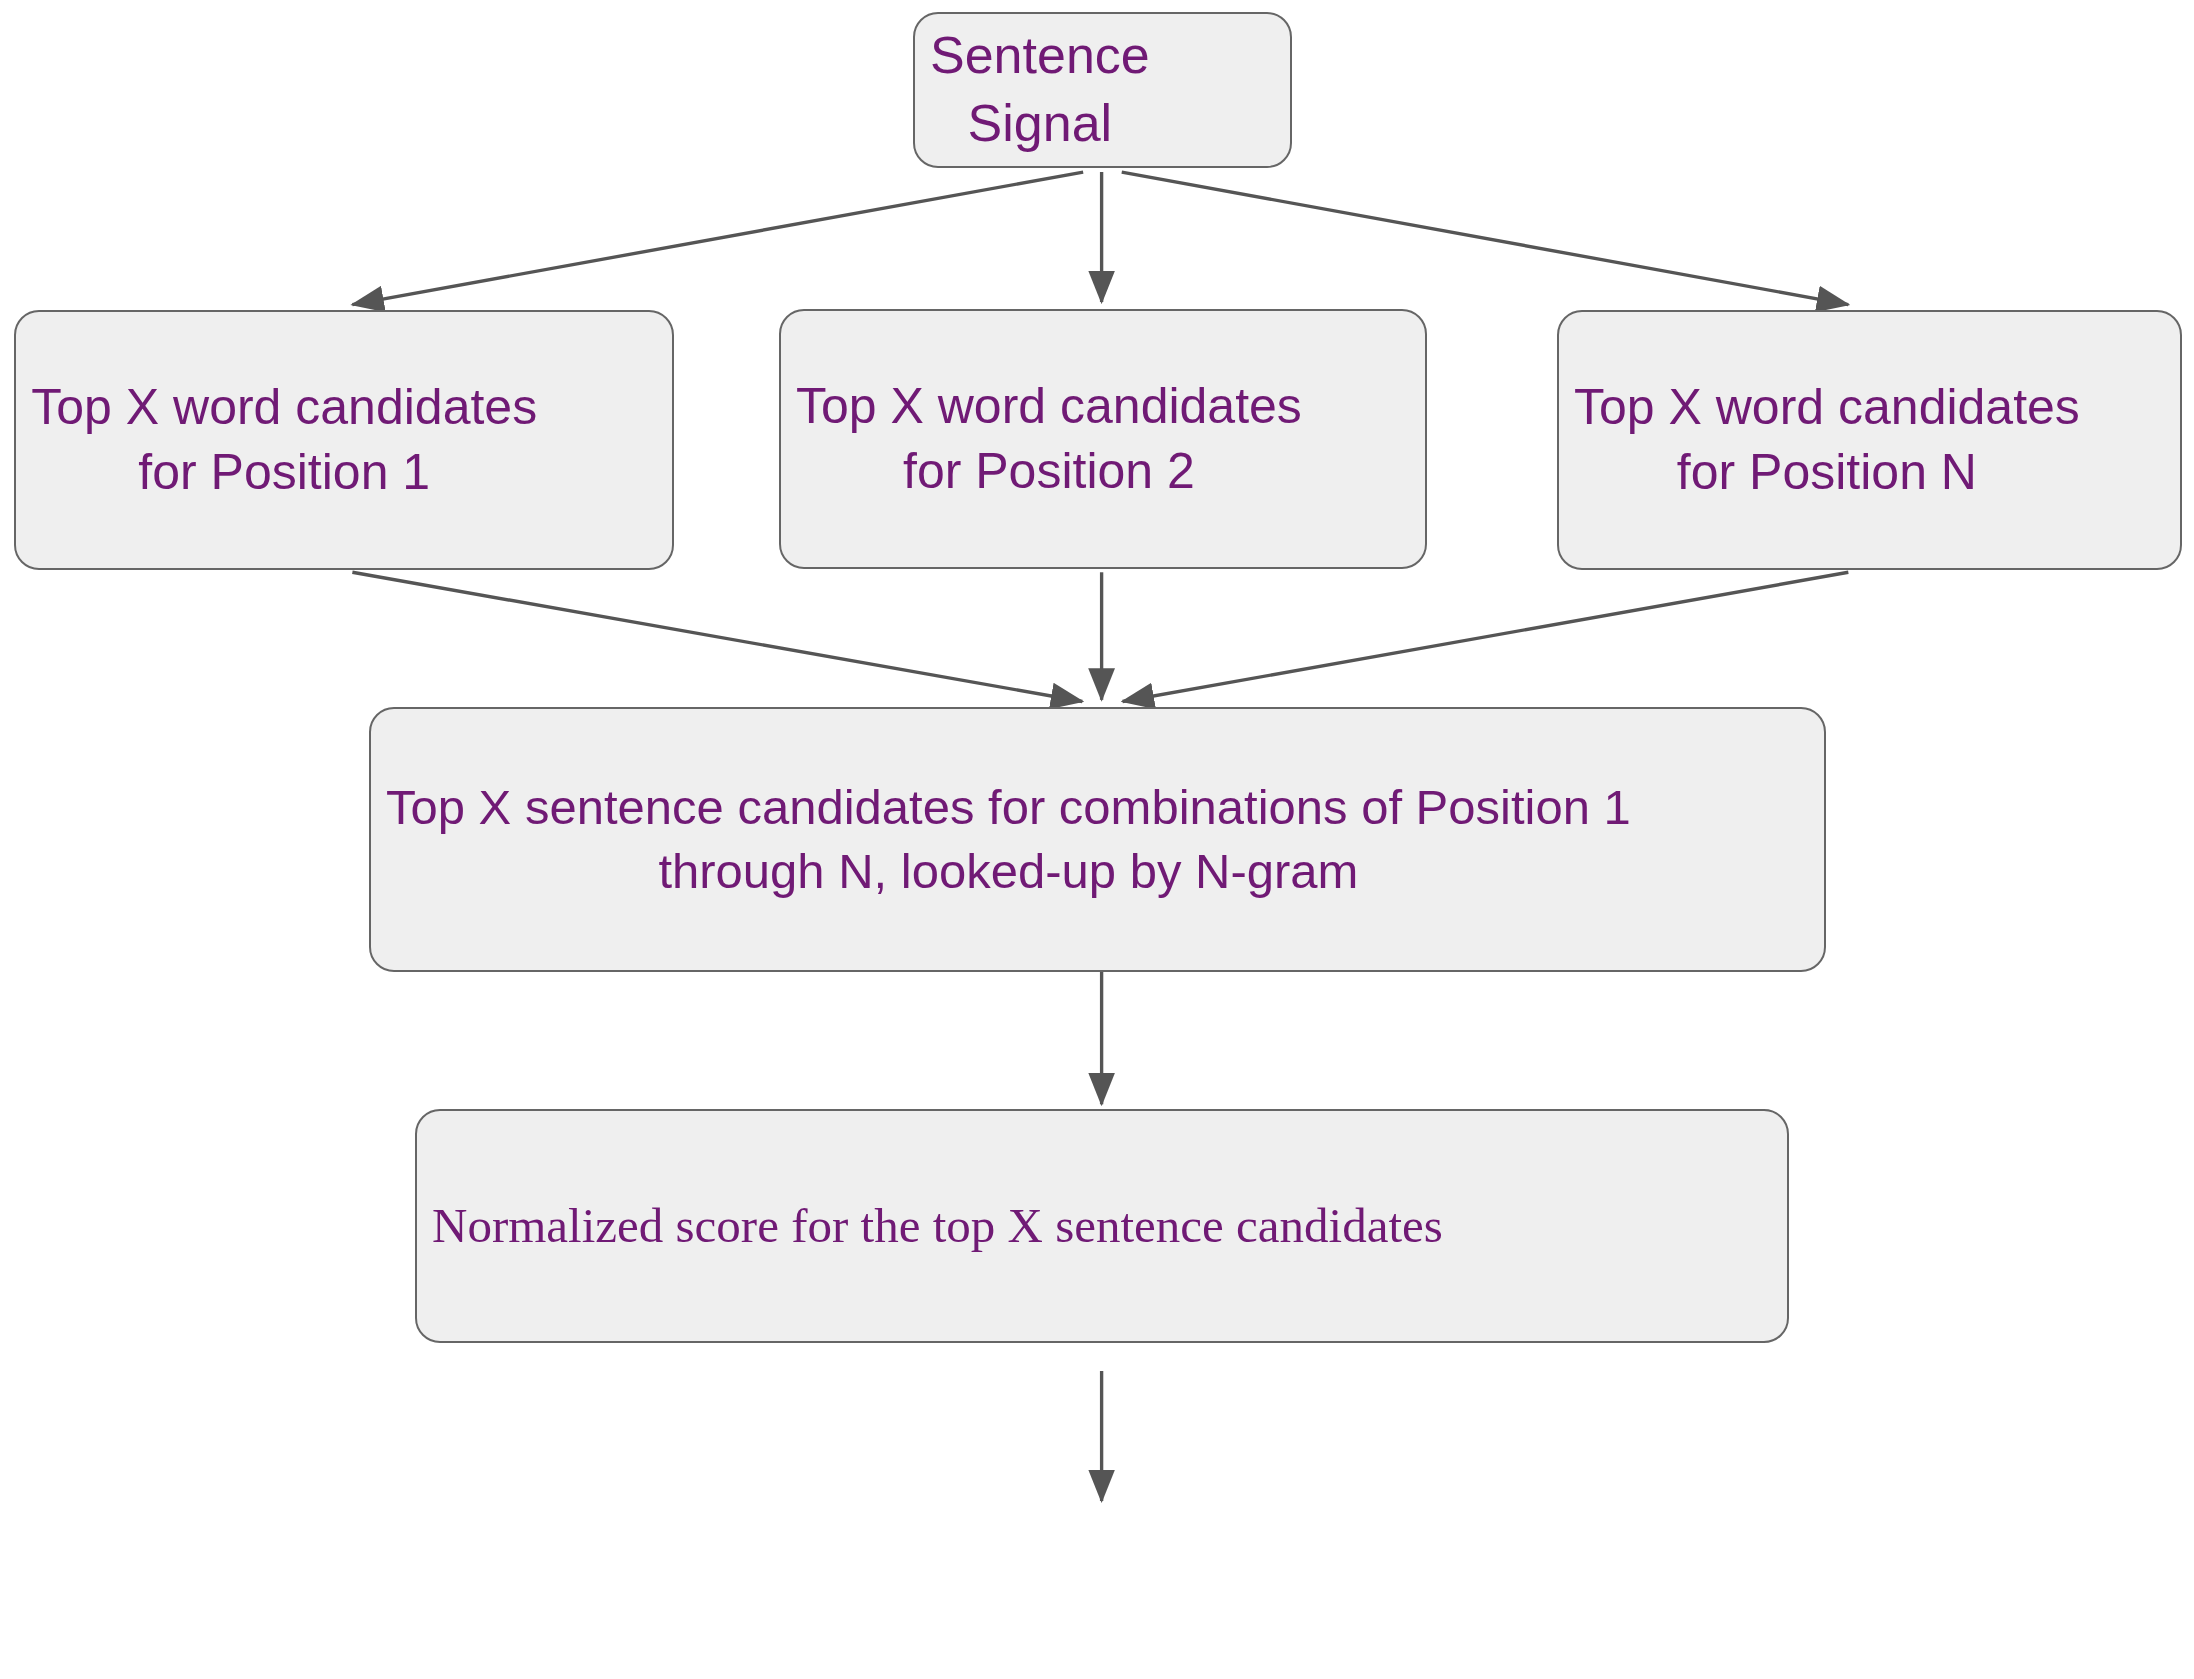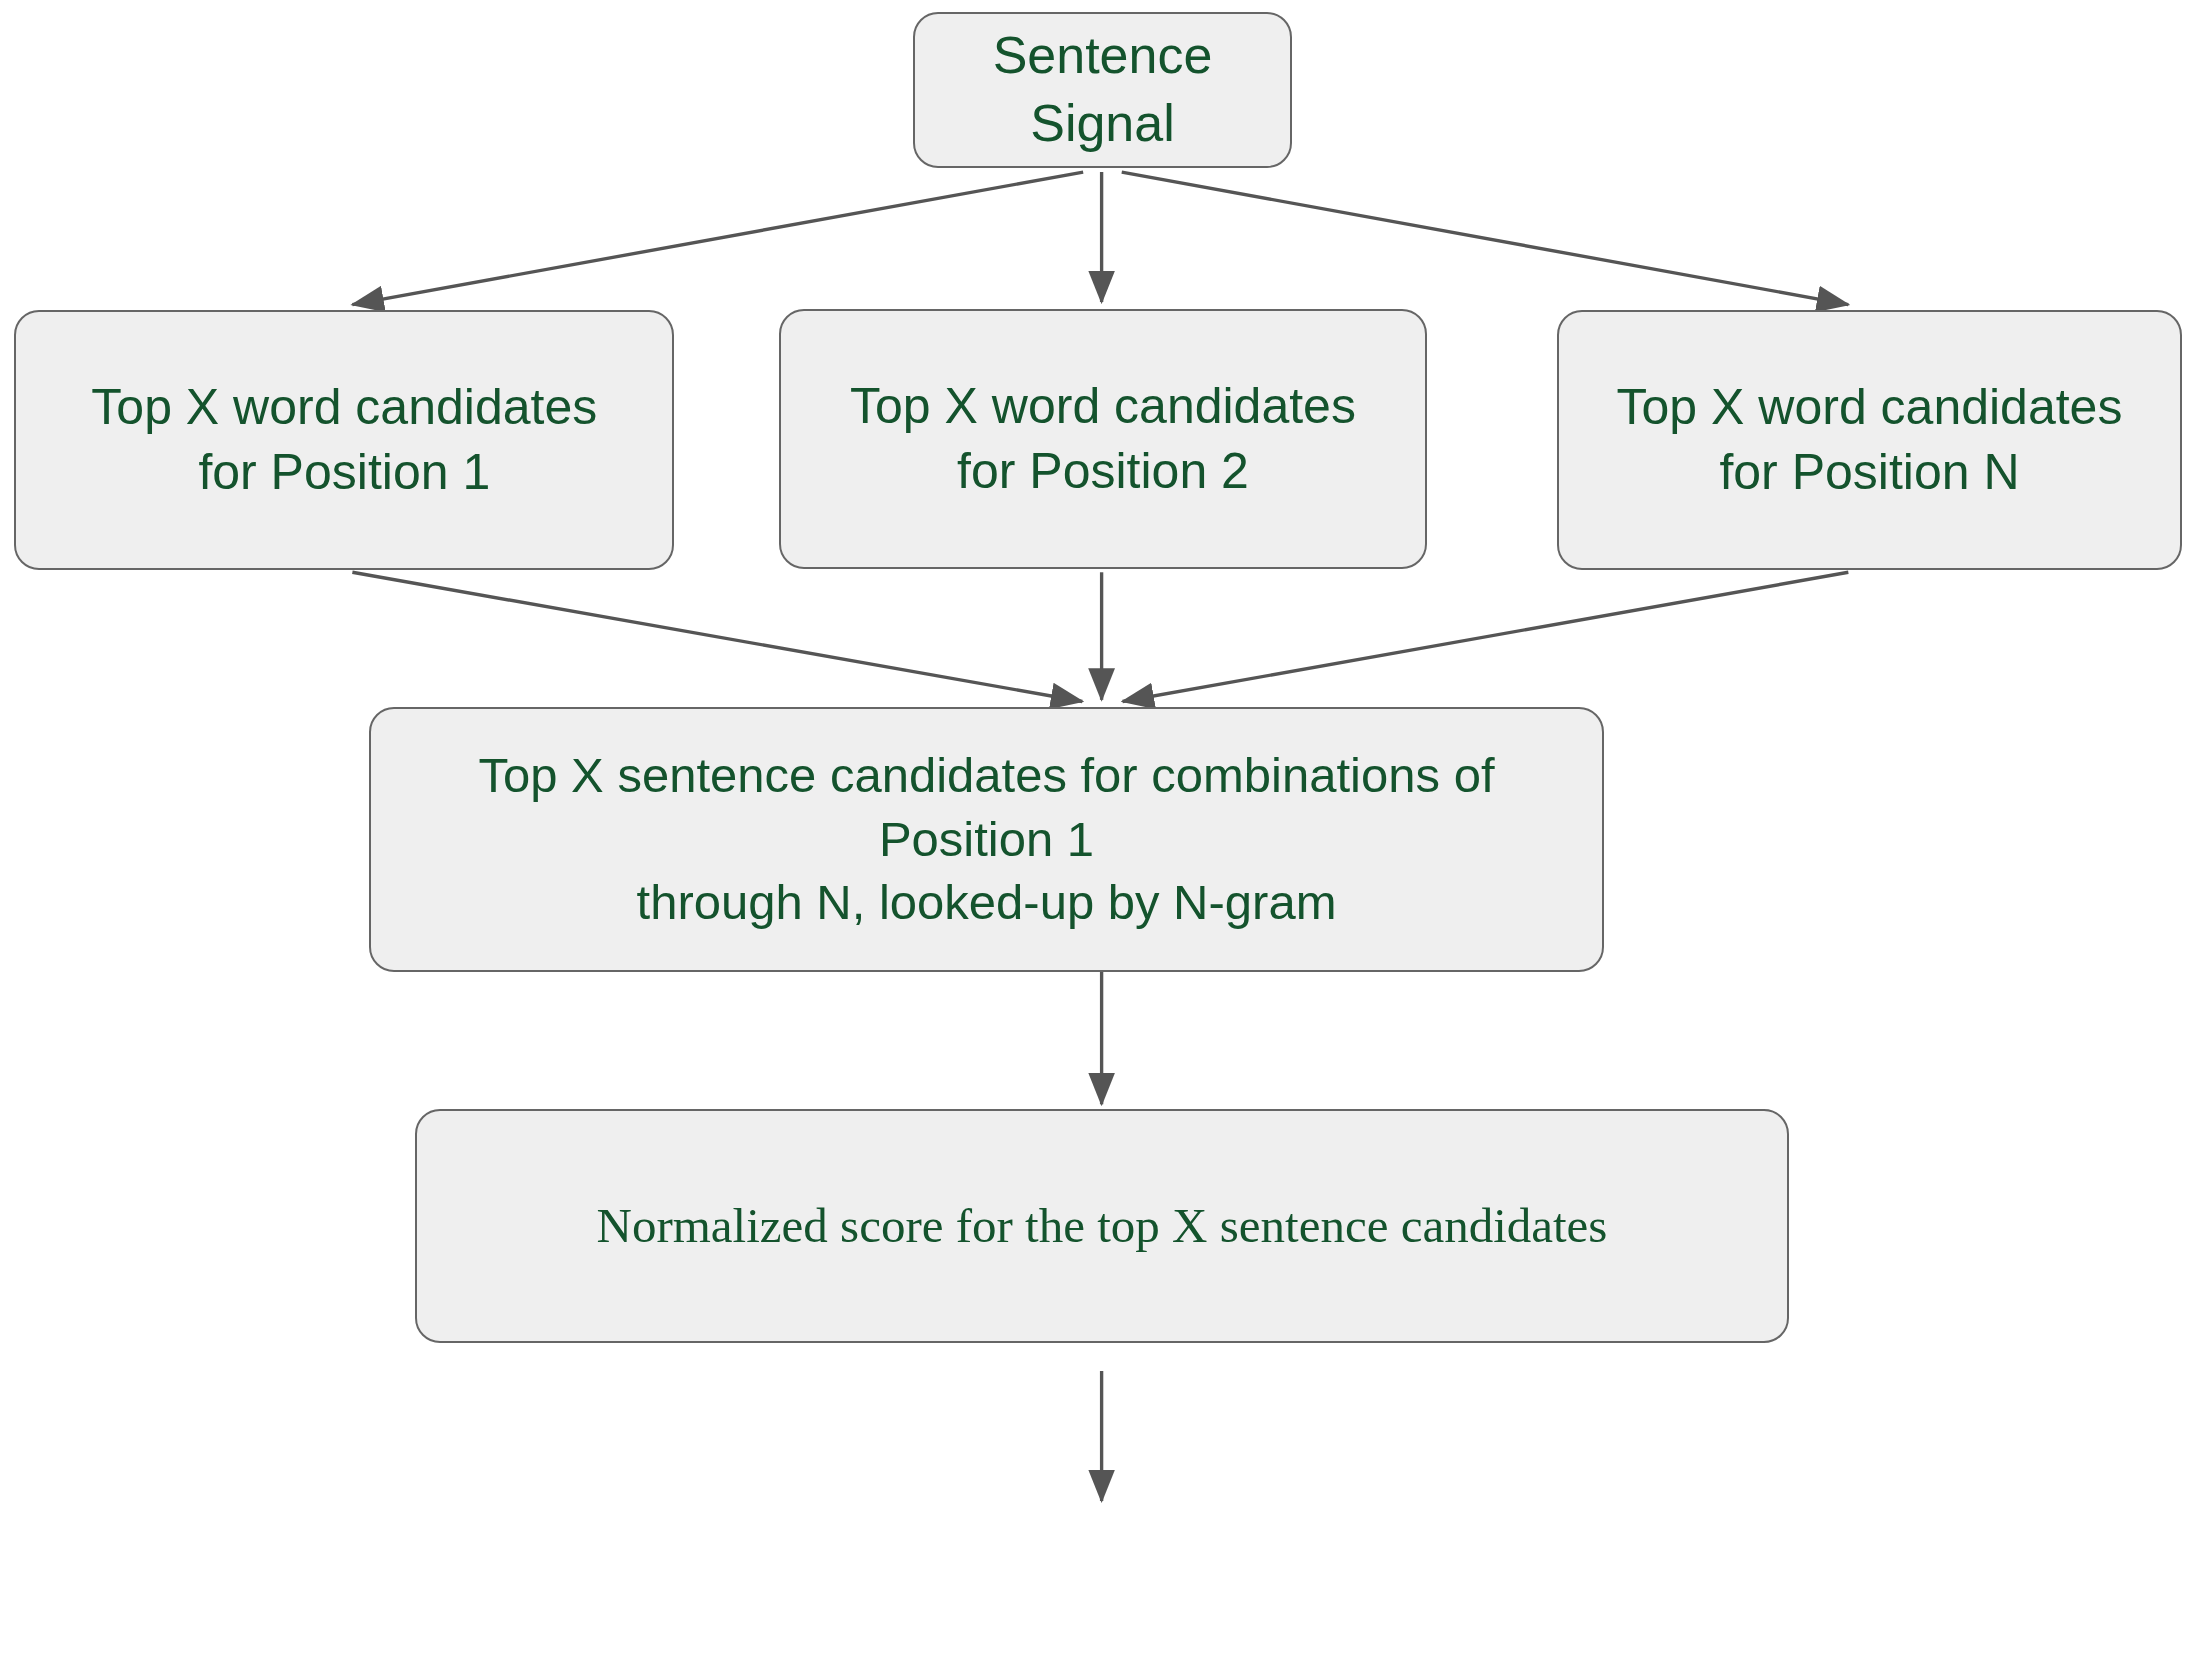--- a/index.html
+++ b/index.html
@@ -27,23 +27,23 @@
     pointer-events: none;
   }
   .node {
     position: absolute;
     box-sizing: border-box;
     background: #efefef;
     border: 2.5px solid #666666;
     border-radius: 25px;
     display: flex;
     align-items: center;
-    justify-content: center;
+    justify-content: flex-start;
     text-align: center;
-    color: #14532d;
+    color: #701a75;
     line-height: 1.30;
     z-index: 2;
   }
   .node .label {
     display: block;
     padding: 0 15px;
     white-space: pre-line;
   }
   
   #node-sentence-signal {
@@ -56,21 +56,21 @@
   }
   #node-pos2 {
     left: 779px;   top: 309px;  width: 648px;  height: 260px;
     font-size: 50px;
   }
   #node-posN {
     left: 1557px;  top: 310px;  width: 625px;  height: 260px;
     font-size: 50px;
   }
   #node-sentence-combos {
-    left: 369px;   top: 707px;  width: 1235px; height: 265px;
+    left: 369px;   top: 707px;  width: 1457px; height: 265px;
     font-size: 49px;
   }
   #node-normalized-score {
     left: 415px;   top: 1109px; width: 1374px; height: 234px;
     font-size: 49px;
     font-family: Liberation Serif, serif;
   }
   #node-best-candidate {
     left: 853px;  top: 1506px; width: 502px;  height: 159px;
     font-size: 49px;

